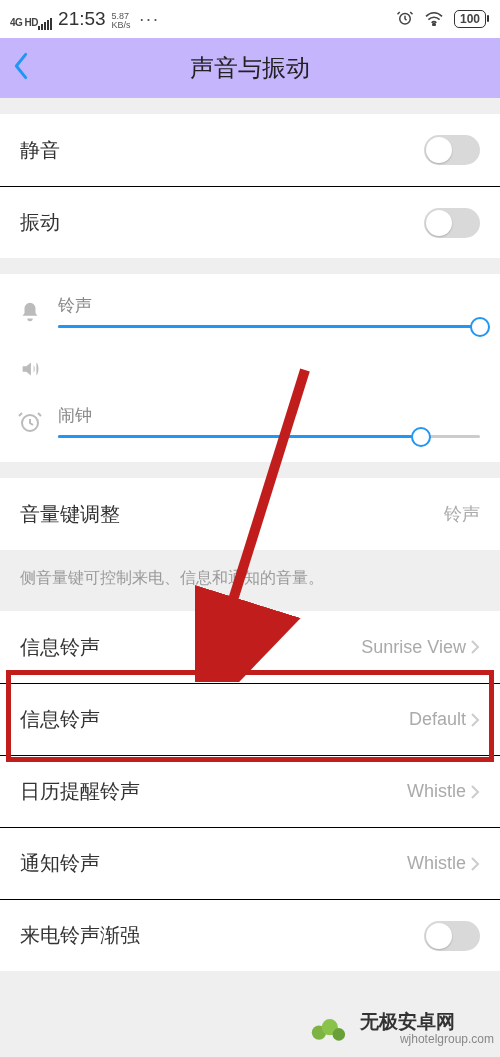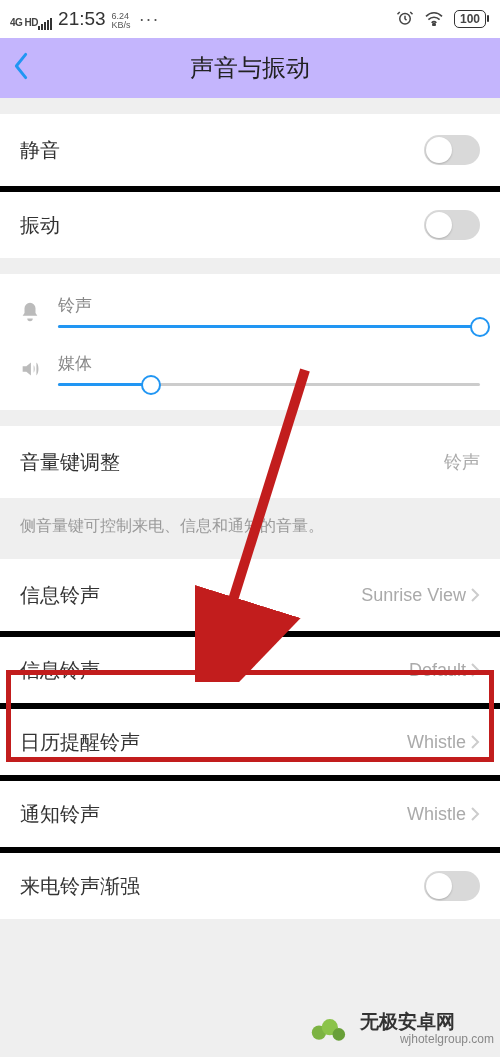--- a/index.html
+++ b/index.html
@@ -14,21 +14,21 @@
   .netspeed { font-size:9px; line-height:1; color:#555; display:flex; flex-direction:column;}
   .more-dots { font-size:18px; letter-spacing:1px; color:#555; margin-left:2px;}
   .status-right { display:flex; align-items:center; gap:10px;text-align:right;}
   .batt { border:1.5px solid #333; border-radius:5px; padding:1px 5px; font-size:12px; font-weight:600; position:relative;}
   .batt::after { content:""; position:absolute; right:-4px; top:4px; width:2px; height:7px; background:#333; border-radius:1px;}
   .header { height:60px; background:#c4b5fd; display:flex; align-items:center; justify-content:center; position:relative;}
   .back { position:absolute; left:12px; top:50%; transform:translateY(-50%);}
   .title { font-size:24px; font-weight:500; color:#222;}
   .gap { height:16px; background:#efefef;}
   .row { background:#fff; height:72px; display:flex; align-items:center; justify-content:space-between; padding:0 20px; position:relative;}
-  .row + .row { border-top:6px solid #000000;}
+  .row + .row { border-top:1px solid #000000;}
   .label { font-size:20px; color:#333;}
   .value { font-size:18px; color:#aaa; display:flex; align-items:center; gap:4px;}
   .chev { color:#ccc;}
   .toggle { width:56px; height:30px; background:#d9d9d9; border-radius:15px; position:relative;}
   .toggle .knob { position:absolute; left:2px; top:2px; width:26px; height:26px; background:#fff; border-radius:50%; box-shadow:0 1px 2px rgba(0,0,0,0.2);}
   .slider-section { background:#fff; padding:8px 0 12px 0;}
   .slider-row { display:flex; align-items:flex-start; padding:12px 20px 12px 16px; gap:14px;}
   .slider-icon { width:28px; display:flex; justify-content:center; color:#bbb; margin-top:6px;}
   .slider-body { flex:1;}
   .slider-label { font-size:17px; color:#888; margin-bottom:8px;}
@@ -54,21 +54,21 @@
       <span class="sig-bars">
         <span class="sig-bar" style="height:4px"></span>
           <span class="sig-bar" style="height:6px"></span>
           <span class="sig-bar" style="height:8px"></span>
           <span class="sig-bar" style="height:10px"></span>
           <span class="sig-bar" style="height:12px"></span>
       </span>
     </div>
     <span class="time">21:53</span>
     <span class="netspeed">
-      <span>6.24</span>
+      <span>5.87</span>
       <span>KB/s</span>
     </span>
     <span class="more-dots">···</span>
   </div>
   <div class="status-right">
     <span>
       <svg width="18" height="18" viewBox="0 0 24 24" fill="none" stroke="#444" stroke-width="2">
           <circle cx="12" cy="13" r="7"></circle>
           <path d="M12 9v4l2 2M5 4L2 7M19 4l3 3"></path>
         </svg>
@@ -123,25 +123,33 @@
         <div class="slider-thumb" style="left:100%"></div>
       </div>
     </div>
   </div>
   <div class="slider-row">
     <span class="slider-icon">
       <svg width="24" height="22" viewBox="0 0 24 24" fill="#bbb">
           <path d="M4 9v6h4l5 4V5L8 9H4zM16 8c1.5 1 1.5 7 0 8M19 5c3 2 3 12 0 14"></path>
         </svg>
     </span>
+  </div>
+  <div class="slider-row">
+    <span class="slider-icon">
+      <svg width="24" height="24" viewBox="0 0 24 24" fill="none" stroke="#bbb" stroke-width="2">
+          <circle cx="12" cy="13" r="8"></circle>
+          <path d="M12 9v4l3 2M4 3L1 6M20 3l3 3"></path>
+        </svg>
+    </span>
     <div class="slider-body">
-      <div class="slider-label">媒体</div>
+      <div class="slider-label">闹钟</div>
       <div class="slider-track">
-        <div class="slider-fill" style="width:22%"></div>
-        <div class="slider-thumb" style="left:22%"></div>
+        <div class="slider-fill" style="width:86%"></div>
+        <div class="slider-thumb" style="left:86%"></div>
       </div>
     </div>
   </div>
 </div>
 
 <div class="gap"></div>
 
 <div class="row">
   <span class="label">音量键调整</span>
   <span class="value">铃声</span>

